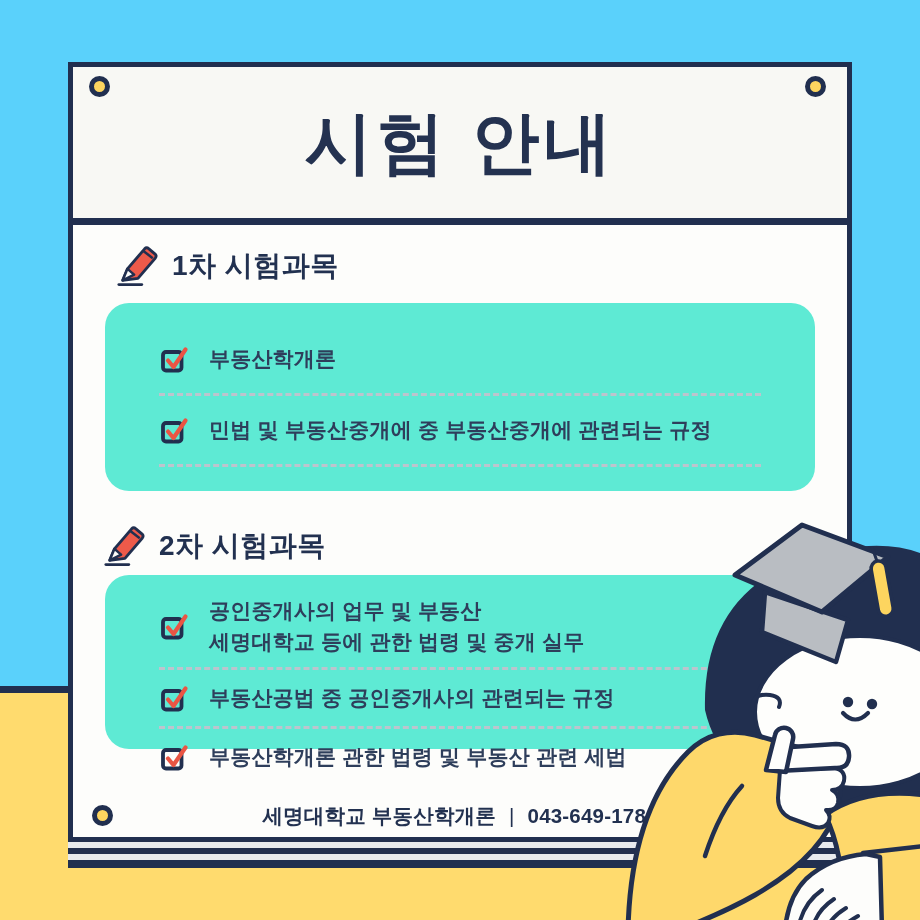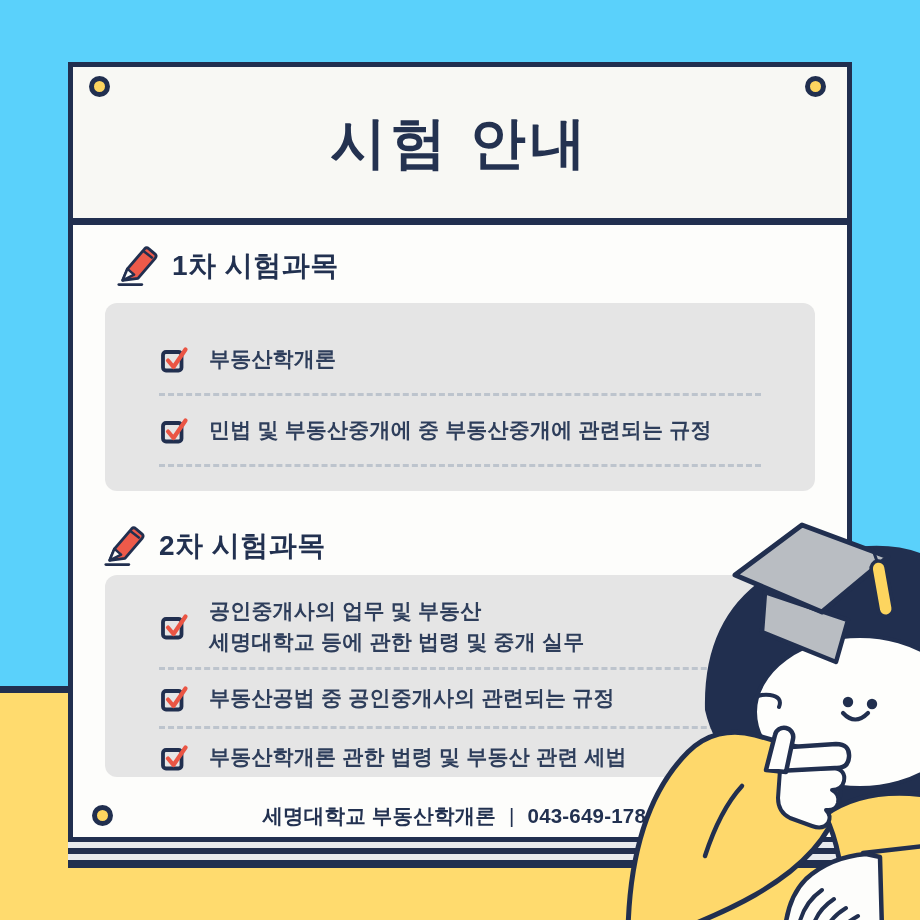--- a/index.html
+++ b/index.html
@@ -14,21 +14,21 @@
 
   .card{
     position:absolute;left:68px;top:62px;width:784px;height:780px;
     box-sizing:border-box;border:5px solid #212f4f;background:#fdfdfb;z-index:1;
   }
   .card-header{
     position:relative;height:151px;background:#f8f8f4;border-bottom:7px solid #212f4f;
   }
   .title{
     margin:0;line-height:151px;text-align:center;
-    font-size:56px;font-weight:900;letter-spacing:4px;color:#243250;
+    font-size:68px;font-weight:900;letter-spacing:4px;color:#243250;
   }
 
   .stack-stripes{position:absolute;left:68px;top:842px;width:784px;z-index:1;}
   .stripe-light{height:6px;background:#e7eaee;}
   .stripe-dark{height:6px;background:#212f4f;}
   .stripe-dark.thick{height:8px;}
 
   .grommet{
     position:absolute;width:11px;height:11px;border-radius:50%;
     background:#fdd55f;border:5.5px solid #212f4f;z-index:2;
@@ -41,25 +41,25 @@
   .section-header{
     position:absolute;display:flex;align-items:center;gap:14px;z-index:2;
   }
   .sh-1{left:116px;top:244px;}
   .sh-2{left:103px;top:524px;}
   .section-header .label{
     font-size:28px;font-weight:800;letter-spacing:.5px;color:#223150;
   }
 
   .panel{
-    position:absolute;width:710px;box-sizing:border-box;border-radius:12px;
-    background:#e5e5e5;z-index:2;
+    position:absolute;width:710px;box-sizing:border-box;border-radius:24px;
+    background:#5eead4;z-index:2;
   }
   .panel-1{left:105px;top:303px;height:188px;padding:22px 54px 0;}
-  .panel-2{left:105px;top:575px;height:202px;padding:10px 54px 0;}
+  .panel-2{left:105px;top:575px;height:174px;padding:10px 54px 0;}
 
   .row{display:flex;align-items:center;gap:20px;padding:19px 0;}
   .panel-2 .row{padding:13px 0;}
   .panel-2 .row.two-line{padding:10px 0;}
   .row.has-divider{border-bottom:3px dashed #bdc4cd;}
   .row .check{flex:0 0 auto;}
   .item-text{
     font-size:21px;font-weight:600;color:#2e3e5b;letter-spacing:.2px;white-space:nowrap;
   }
   .line-stack{display:flex;flex-direction:column;}

